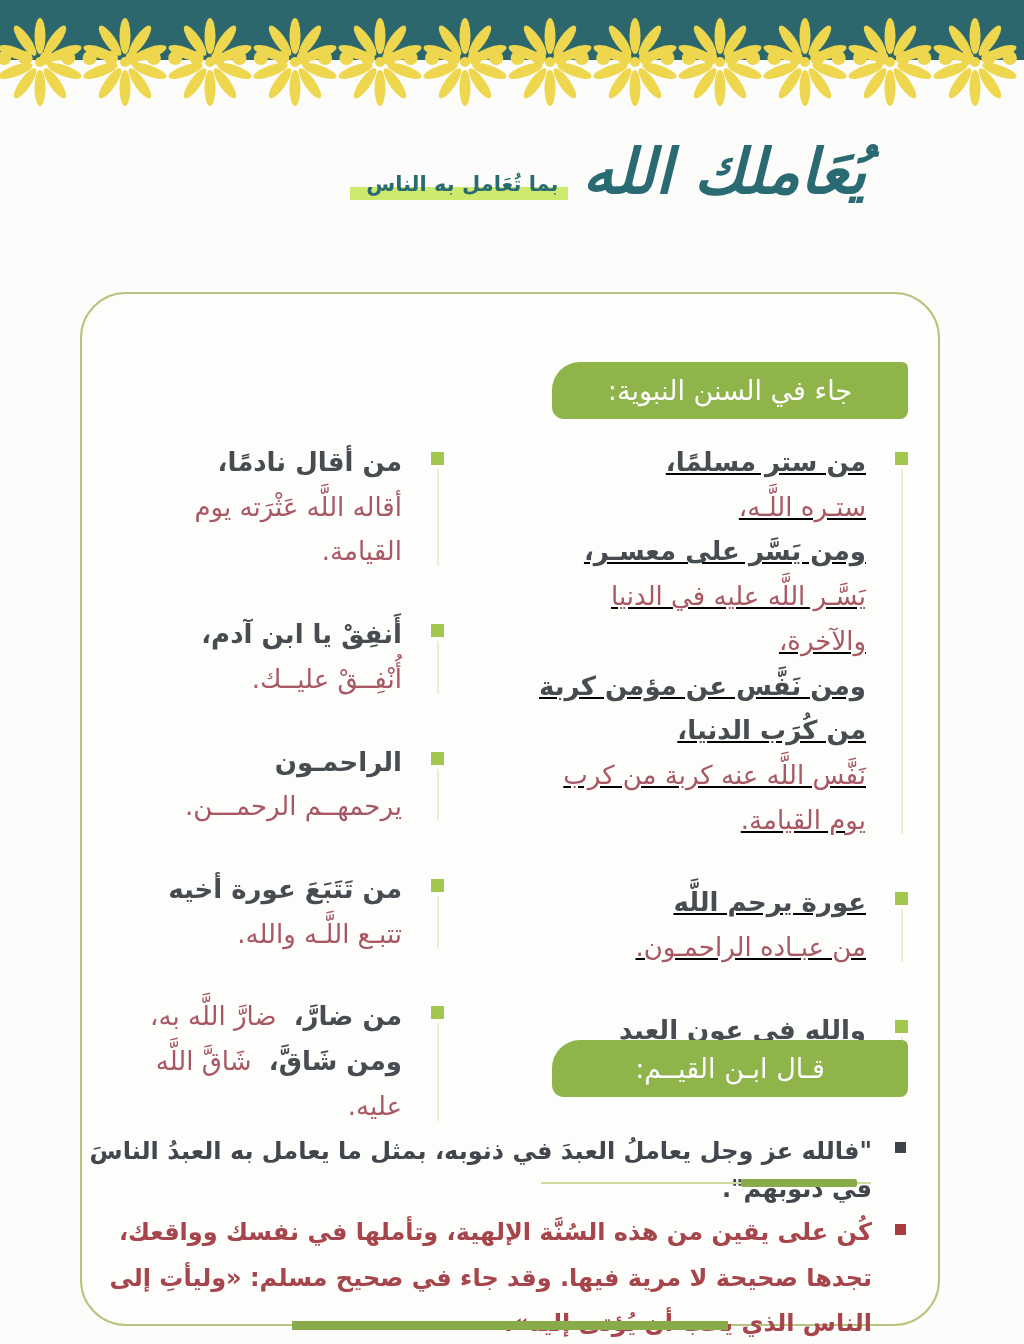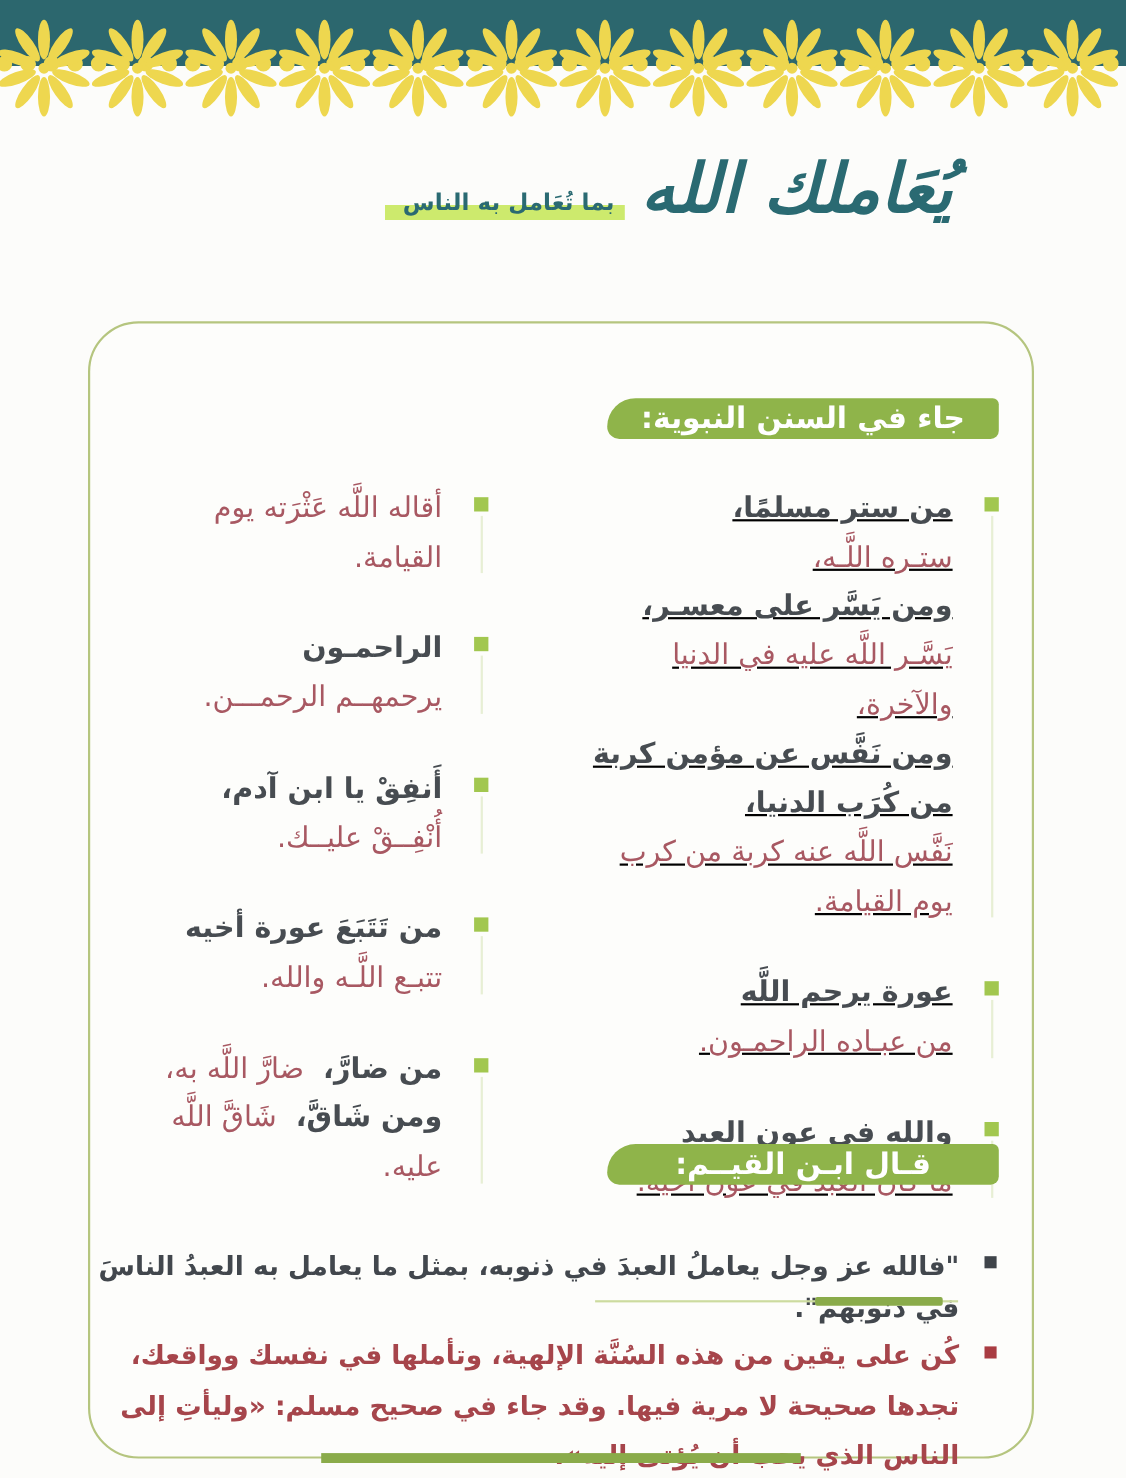--- a/index.html
+++ b/index.html
@@ -11,22 +11,22 @@
 
   
   .title-block{position:absolute;top:138px;right:158px;direction:rtl;display:flex;align-items:flex-end;gap:14px;}
   .title-main{font-size:62px;font-weight:bold;color:#2a6a72;line-height:1.1;letter-spacing:-1px;font-style:italic;}
   .title-sub{font-size:21px;font-weight:bold;color:#2a6a72;line-height:1.3;padding:0 10px 4px 16px;margin-bottom:4px;
     background:linear-gradient(to bottom,transparent 50%,#cdea6d 50%,#cdea6d 95%,transparent 95%);}
 
   
   .panel{position:absolute;left:80px;top:292px;width:856px;height:1030px;border:2px solid #b5c57f;border-radius:46px;background:#fdfdfb;}
 
-  .badge{position:absolute;right:30px;width:356px;height:37px;background:#8fb44a;color:#ffffff;
-    font-size:27px;font-weight:bold;display:flex;align-items:center;justify-content:center;
+  .badge{position:absolute;right:30px;width:356px;height:57px;background:#8fb44a;color:#ffffff;
+    font-size:27px;font-weight:normal;display:flex;align-items:center;justify-content:center;
     direction:rtl;border-radius:28px 6px 8px 12px;}
   .badge-1{top:68px;}
   .badge-2{top:746px;}
 
   .col{position:absolute;direction:rtl;text-align:right;}
   .col-right{top:146px;right:30px;width:372px;text-decoration:underline;}
   .col-left{top:146px;left:32px;width:330px;}
 
   .item{position:relative;padding-right:42px;margin-bottom:38px;}
   .pin{position:absolute;right:0;top:12px;bottom:8px;width:13px;}
@@ -127,37 +127,38 @@
         <span class="t-red block">ما كان العبد في عون أخيه.</span>
       </div>
     </div>
 
     <div class="col col-left">
       <div class="item">
         <span class="pin">
             <span class="sq"></span>
             <span class="stick"></span>
           </span>
+        <span class="t-dark block">من أقال نادمًا،</span>
         <span class="t-red block">أقاله اللَّه عَثْرَته يوم القيامة.</span>
+      </div>
+      <div class="item">
+        <span class="pin">
+            <span class="sq"></span>
+            <span class="stick"></span>
+          </span>
+        <span class="t-dark block">أَنفِقْ يا ابن آدم،</span>
+        <span class="t-red block">أُنْفِــقْ عليــك.</span>
       </div>
       <div class="item">
         <span class="pin">
             <span class="sq"></span>
             <span class="stick"></span>
           </span>
         <span class="t-dark block">الراحمـون</span>
         <span class="t-red block">يرحمهــم الرحمـــن.</span>
-      </div>
-      <div class="item">
-        <span class="pin">
-            <span class="sq"></span>
-            <span class="stick"></span>
-          </span>
-        <span class="t-dark block">أَنفِقْ يا ابن آدم،</span>
-        <span class="t-red block">أُنْفِــقْ عليــك.</span>
       </div>
       <div class="item">
         <span class="pin">
             <span class="sq"></span>
             <span class="stick"></span>
           </span>
         <span class="t-dark block">من تَتَبَعَ عورة أخيه</span>
         <span class="t-red block">تتبـع اللَّـه والله.</span>
       </div>
       <div class="item">

